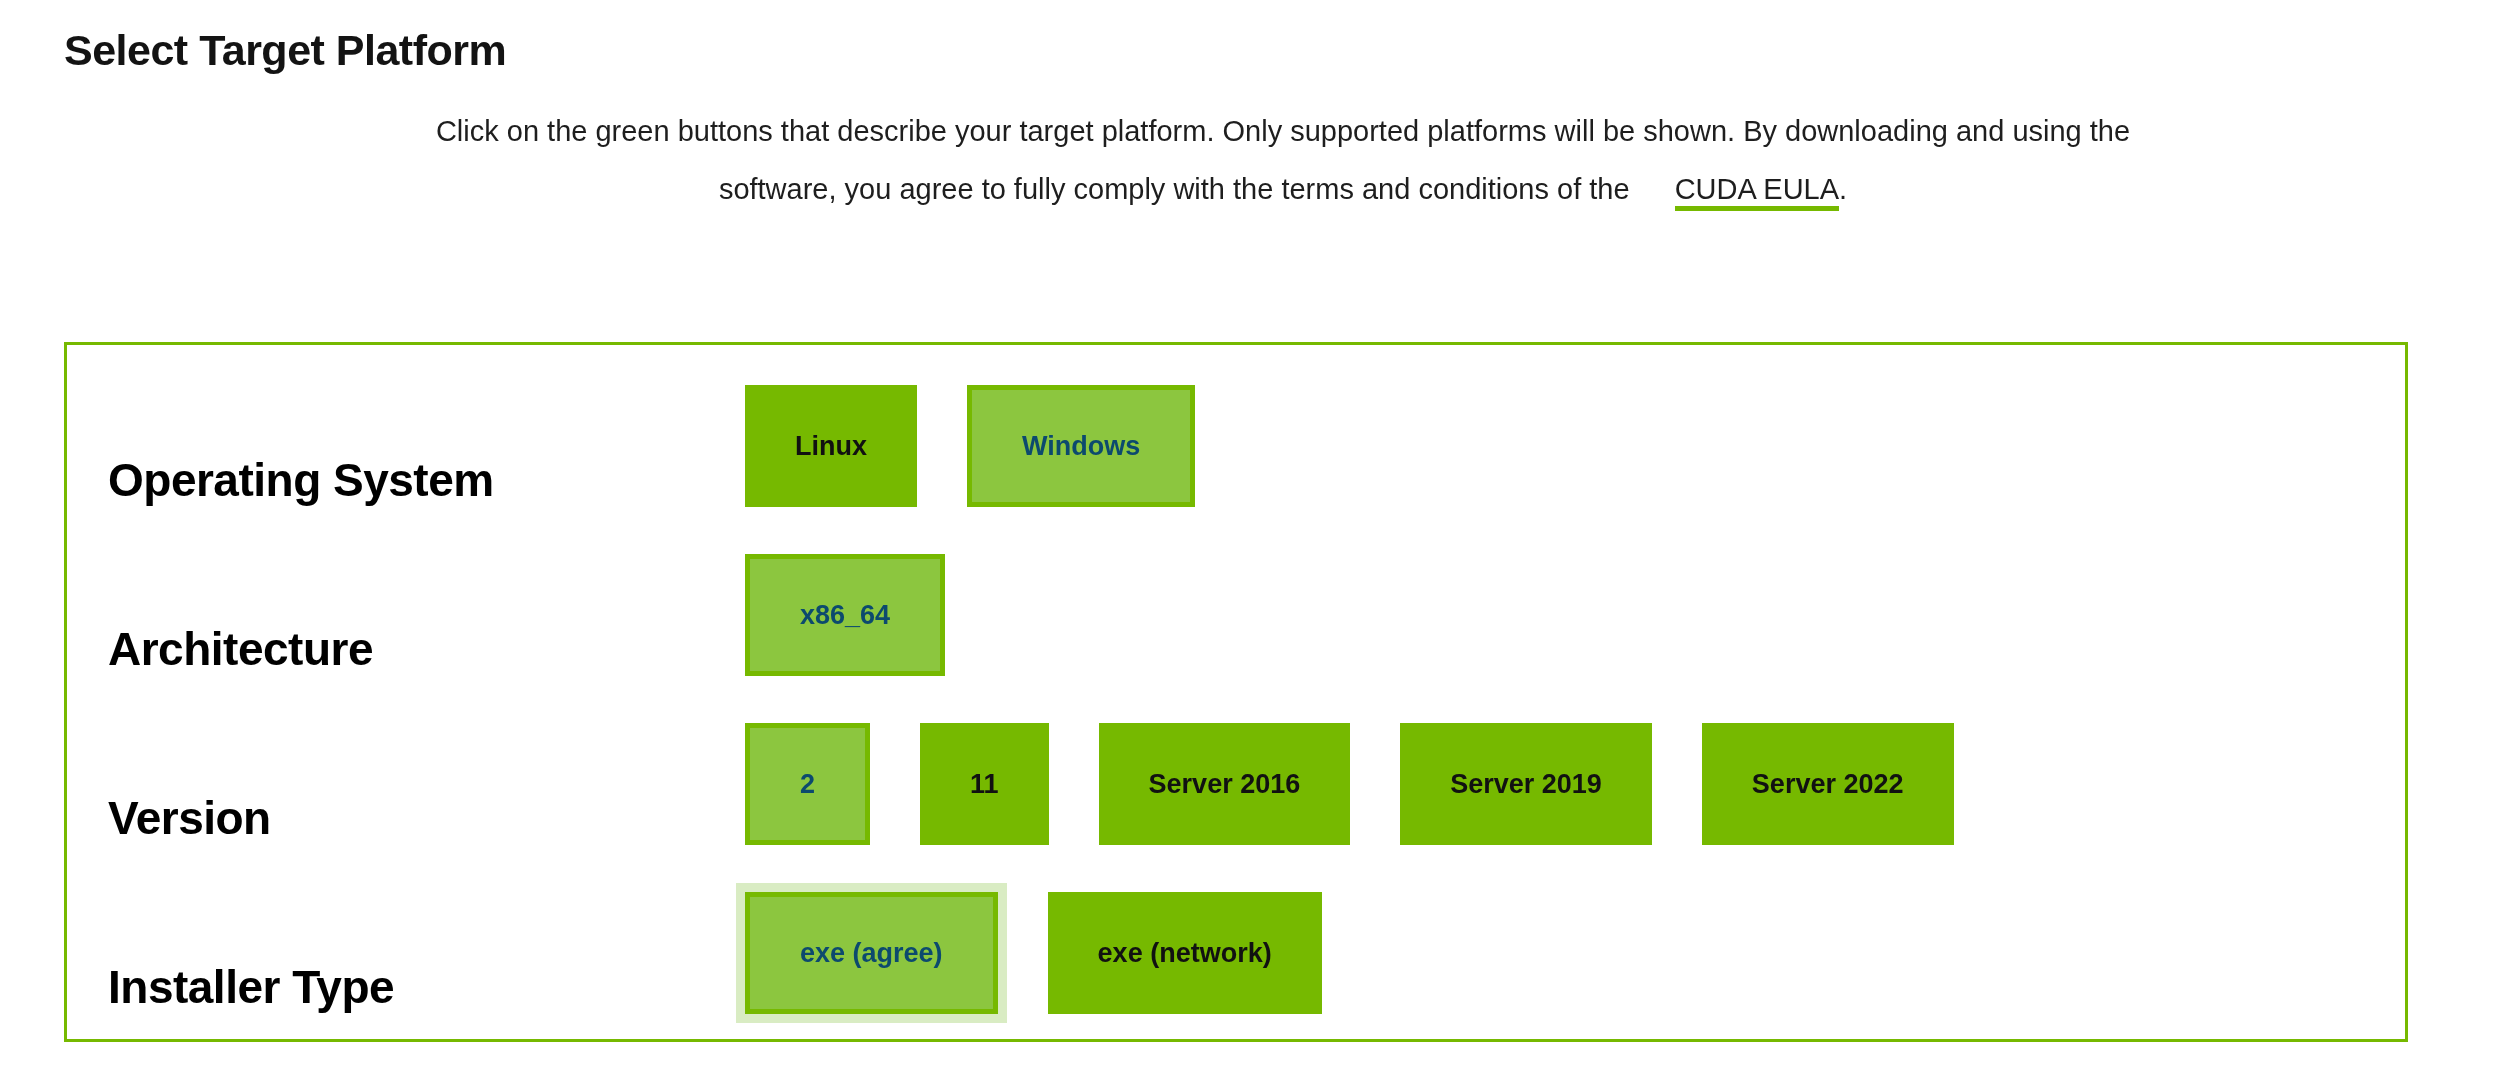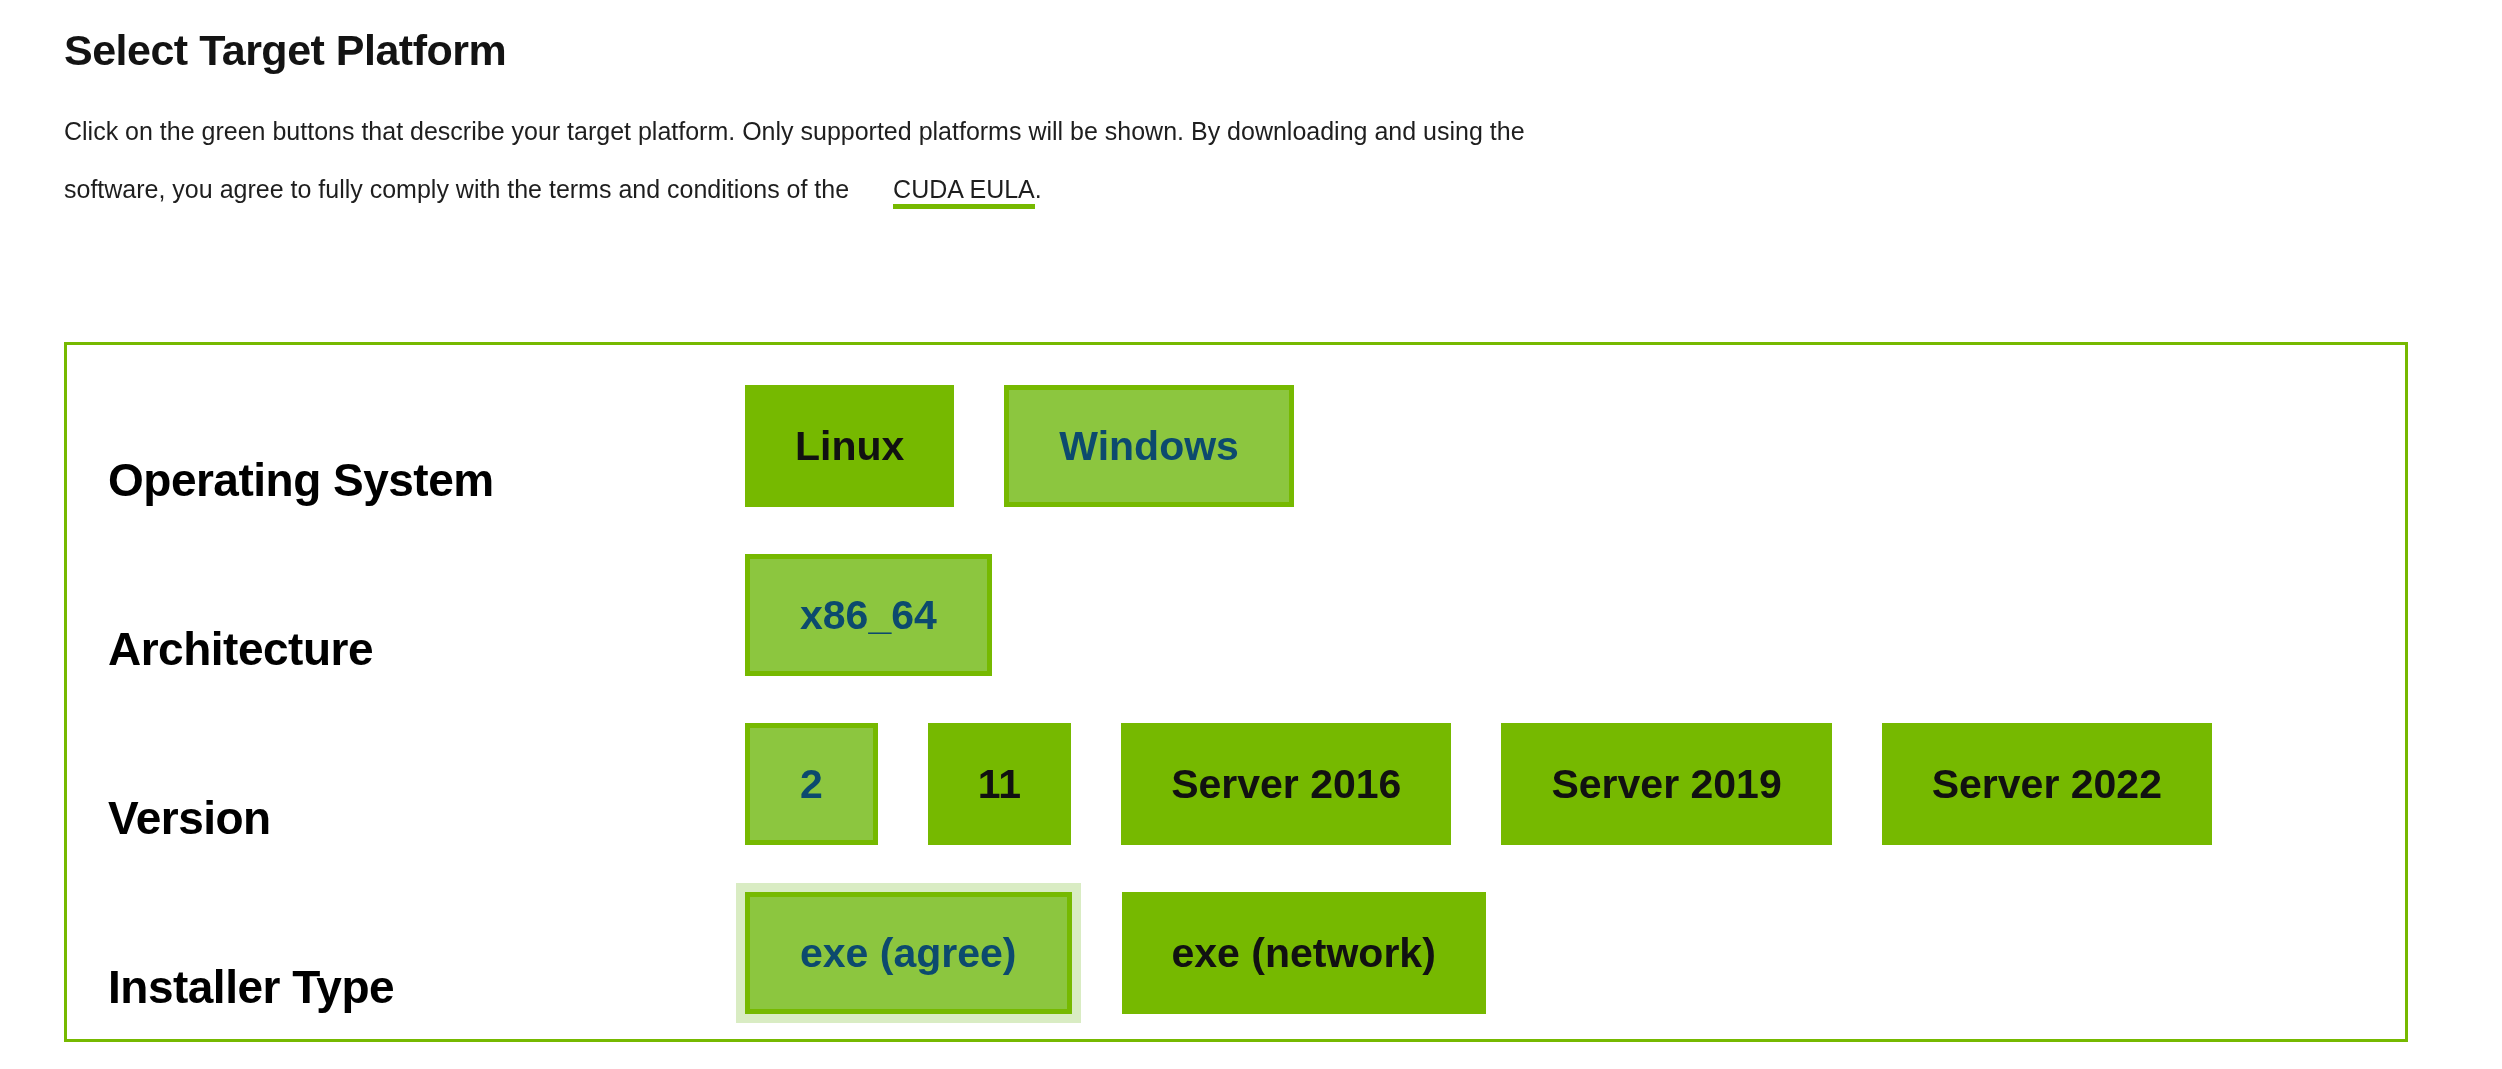--- a/index.html
+++ b/index.html
@@ -16,21 +16,21 @@
     width:2502px;height:1069px;background:#ffffff;
     font-family:"Liberation Sans", sans-serif;
     color:var(--text);
     overflow:hidden;
   }
   .content{padding:26px 0 0 64px;}
   .page-title{
     margin:0;font-size:43px;font-weight:700;color:#131313;letter-spacing:-0.5px;
   }
   .intro{
-    margin:27px 0 0 0;font-size:25px;line-height:58px;color:#1e1e1e;
+    margin:27px 0 0 0;font-size:29px;line-height:58px;color:#1e1e1e;text-align:center;
   }
   .intro .line{display:block;}
   .eula-link{
     color:#1e1e1e;text-decoration:none;cursor:pointer;
     border-bottom:5px solid var(--link-underline);
     padding-bottom:1px;
     margin-left:37px;
   }
   .panel{
     margin-top:124px;width:2344px;
@@ -44,21 +44,21 @@
   .selector-row:last-child{margin-bottom:0;}
   .row-label{
     width:637px;flex:0 0 637px;
     font-size:46px;font-weight:700;color:#000000;letter-spacing:-0.5px;
   }
   .row-options{display:flex;align-items:stretch;height:100%;}
   .option-btn{
     display:inline-flex;align-items:center;justify-content:center;
     padding:0 50px;margin-right:50px;
     background:var(--green);color:#111111;
-    font-family:inherit;font-size:41px;font-weight:700;
+    font-family:inherit;font-size:27px;font-weight:700;
     border:none;cursor:pointer;line-height:1;
   }
   .option-btn.selected{
     background:var(--sel-green);color:#0c4a6e;
     border:5px solid var(--green);
   }
   .option-btn.focused{
     box-shadow:0 0 0 9px var(--ring);
   }
 </style>

